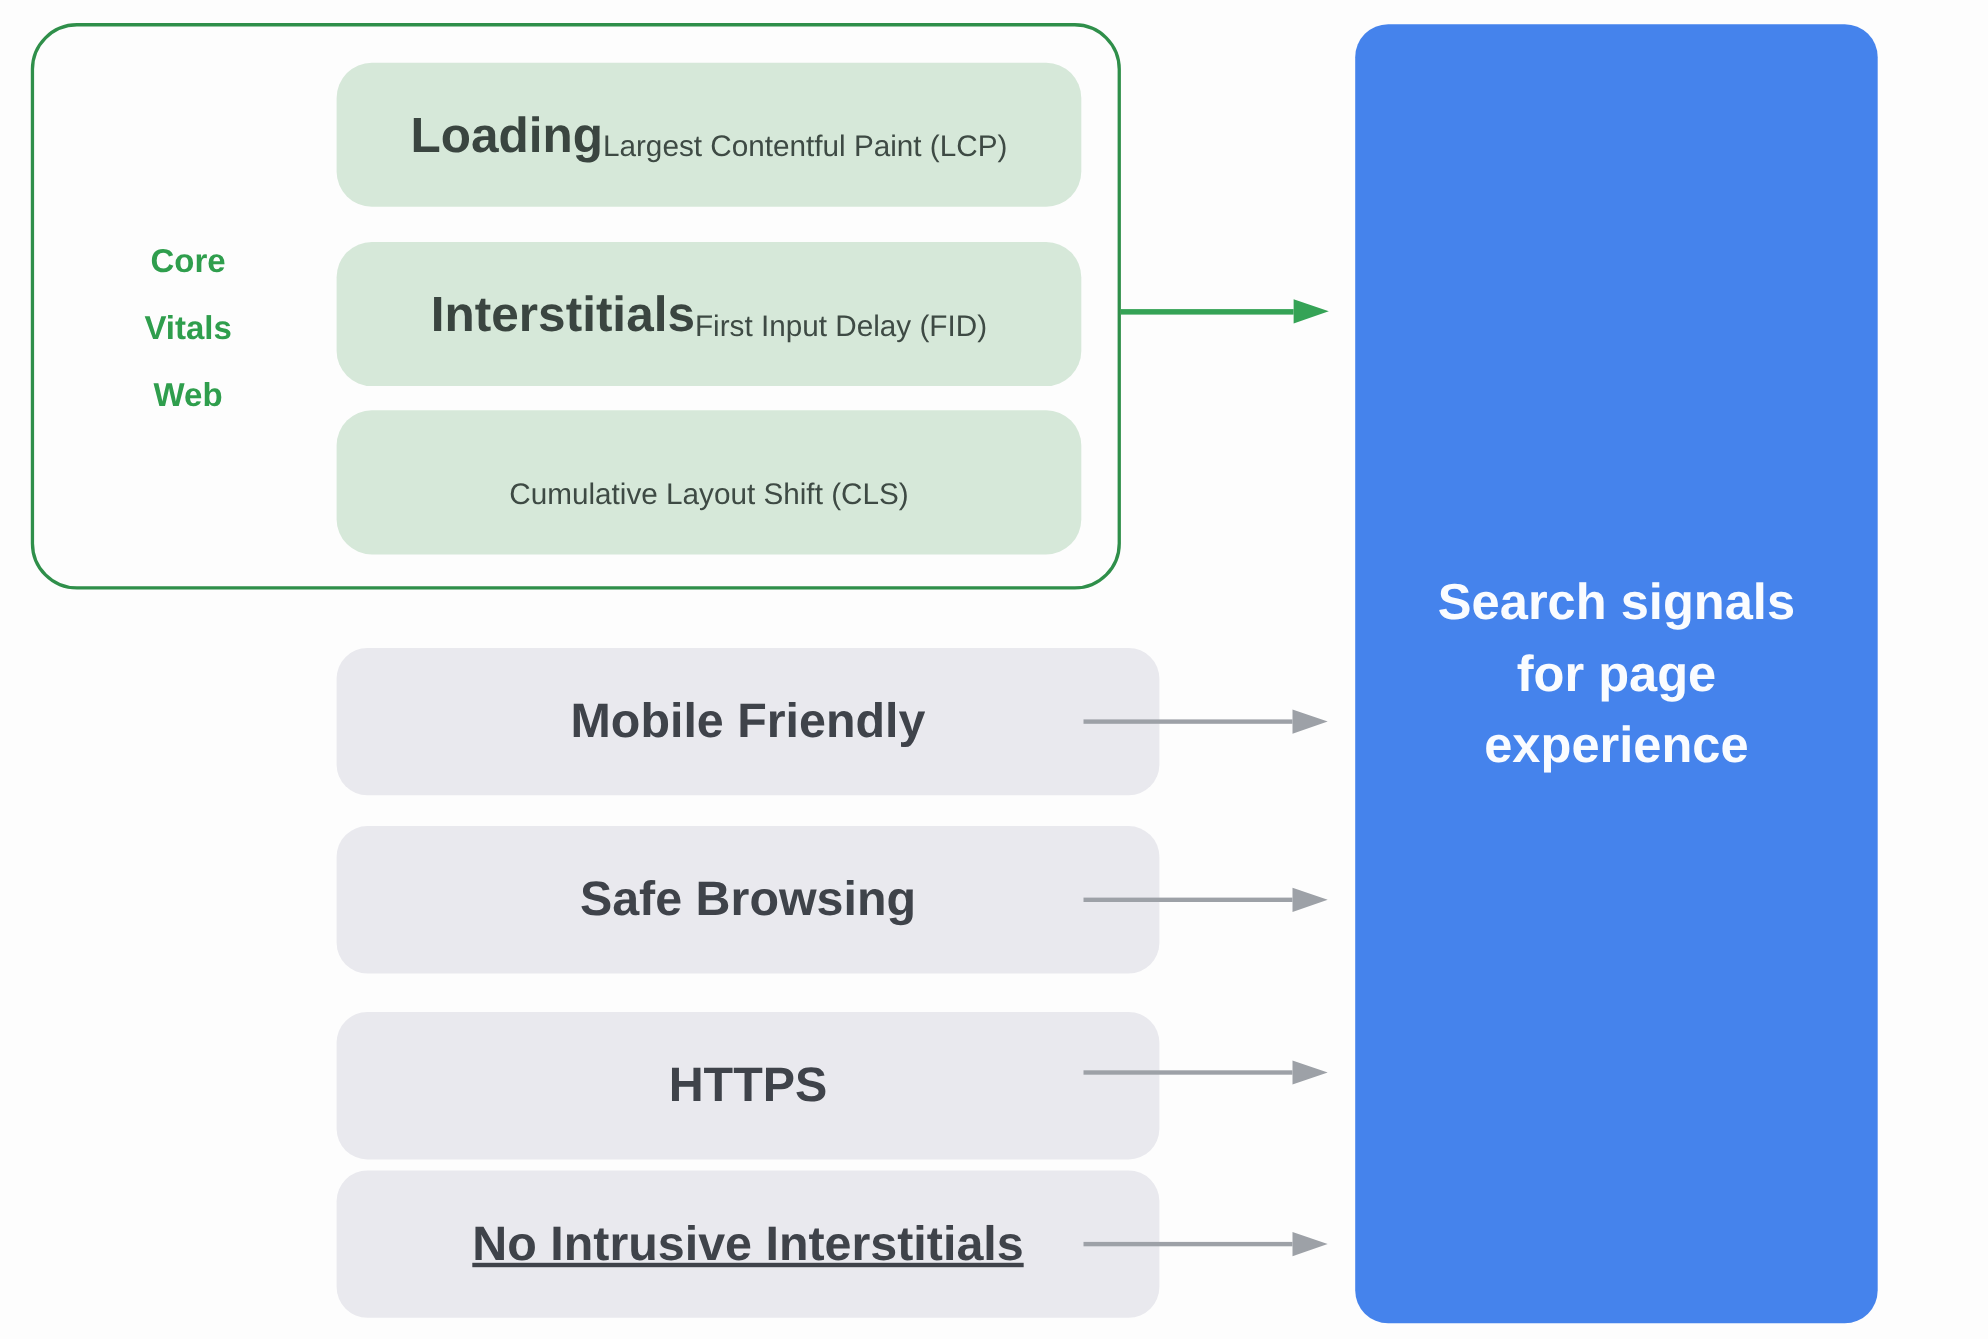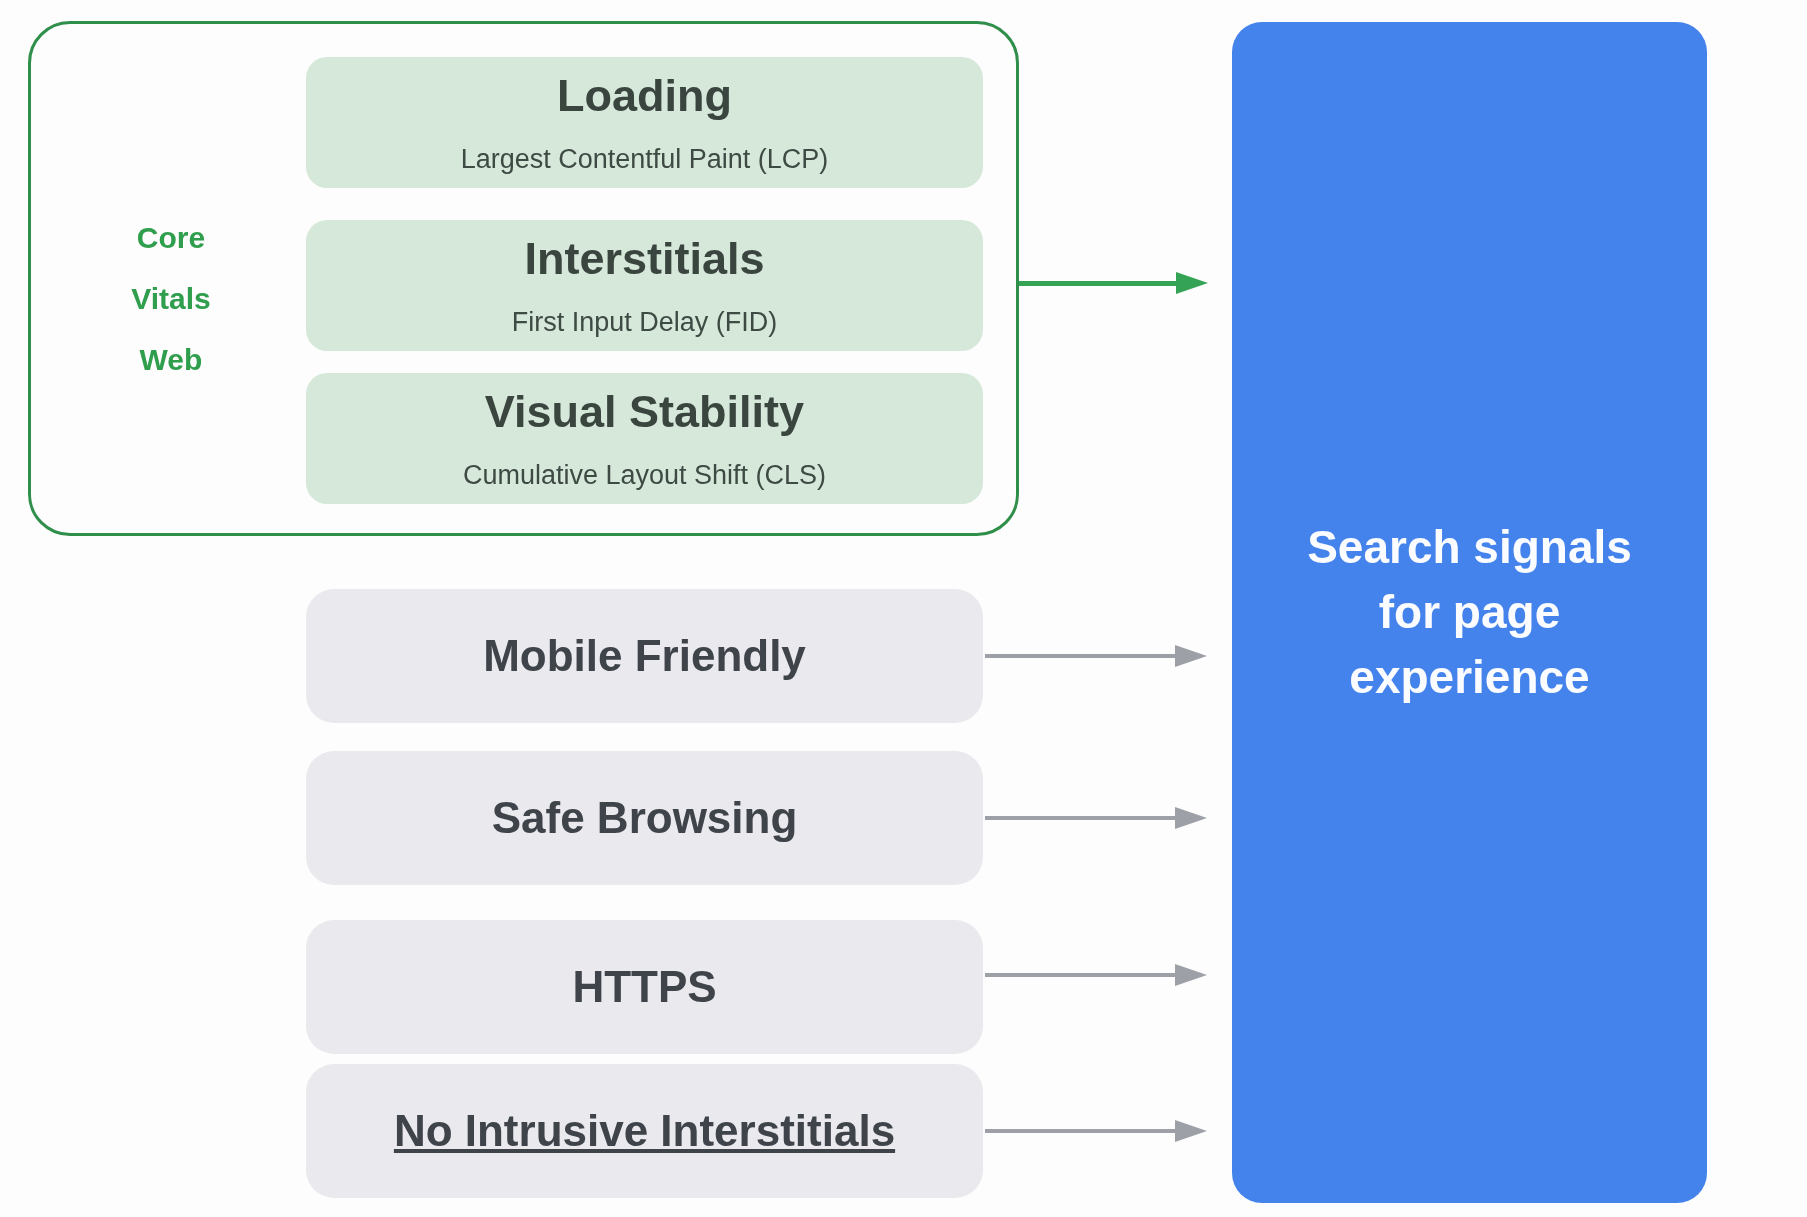--- a/index.html
+++ b/index.html
@@ -22,39 +22,39 @@
     position:absolute;left:66px;top:207px;width:210px;
     text-align:center;
     color:var(--cwv-label-text,#2f9e4d);
     font-size:30px;font-weight:700;line-height:61px;
   }
 
   
   .vbox{
     position:absolute;left:306px;width:677px;height:131px;
     background:var(--vitals-box-bg,#d6e8d9);
-    border-radius:21px;
-    display:flex;flex-direction:column;align-items:center;justify-content:center;
+    border-radius:32px;
+    display:flex;flex-direction:row;align-items:center;justify-content:center;
     text-align:center;
   }
   .vbox .vtitle{
     color:var(--vitals-title-text,#3a4540);
     font-size:45px;font-weight:700;line-height:52px;
   }
   .vbox .vsub{
     color:var(--vitals-subtitle-text,#3e4a44);
     font-size:27px;font-weight:400;line-height:32px;margin-top:21px;
   }
   .vbox-1{top:57px;}
   .vbox-2{top:220px;}
   .vbox-3{top:373px;}
 
   
   .sbox{
-    position:absolute;left:306px;width:677px;height:134px;
+    position:absolute;left:306px;width:748px;height:134px;
     background:var(--signal-box-bg,#e9e9ee);
     border-radius:28px;
     display:flex;align-items:center;justify-content:center;
     color:var(--signal-label-text,#3f434a);
     font-size:44px;font-weight:700;
     text-align:center;
   }
   .sbox-1{top:589px;}
   .sbox-2{top:751px;}
   .sbox-3{top:920px;}
@@ -95,21 +95,20 @@
 
   <div class="vbox vbox-1">
     <div class="vtitle">Loading</div>
     <div class="vsub">Largest Contentful Paint (LCP)</div>
   </div>
   <div class="vbox vbox-2">
     <div class="vtitle">Interstitials</div>
     <div class="vsub">First Input Delay (FID)</div>
   </div>
   <div class="vbox vbox-3">
-    <div class="vtitle">Visual Stability</div>
     <div class="vsub">Cumulative Layout Shift (CLS)</div>
   </div>
 
   <div class="sbox sbox-1">
     <span>Mobile Friendly</span>
   </div>
   <div class="sbox sbox-2">
     <span>Safe Browsing</span>
   </div>
   <div class="sbox sbox-3">

